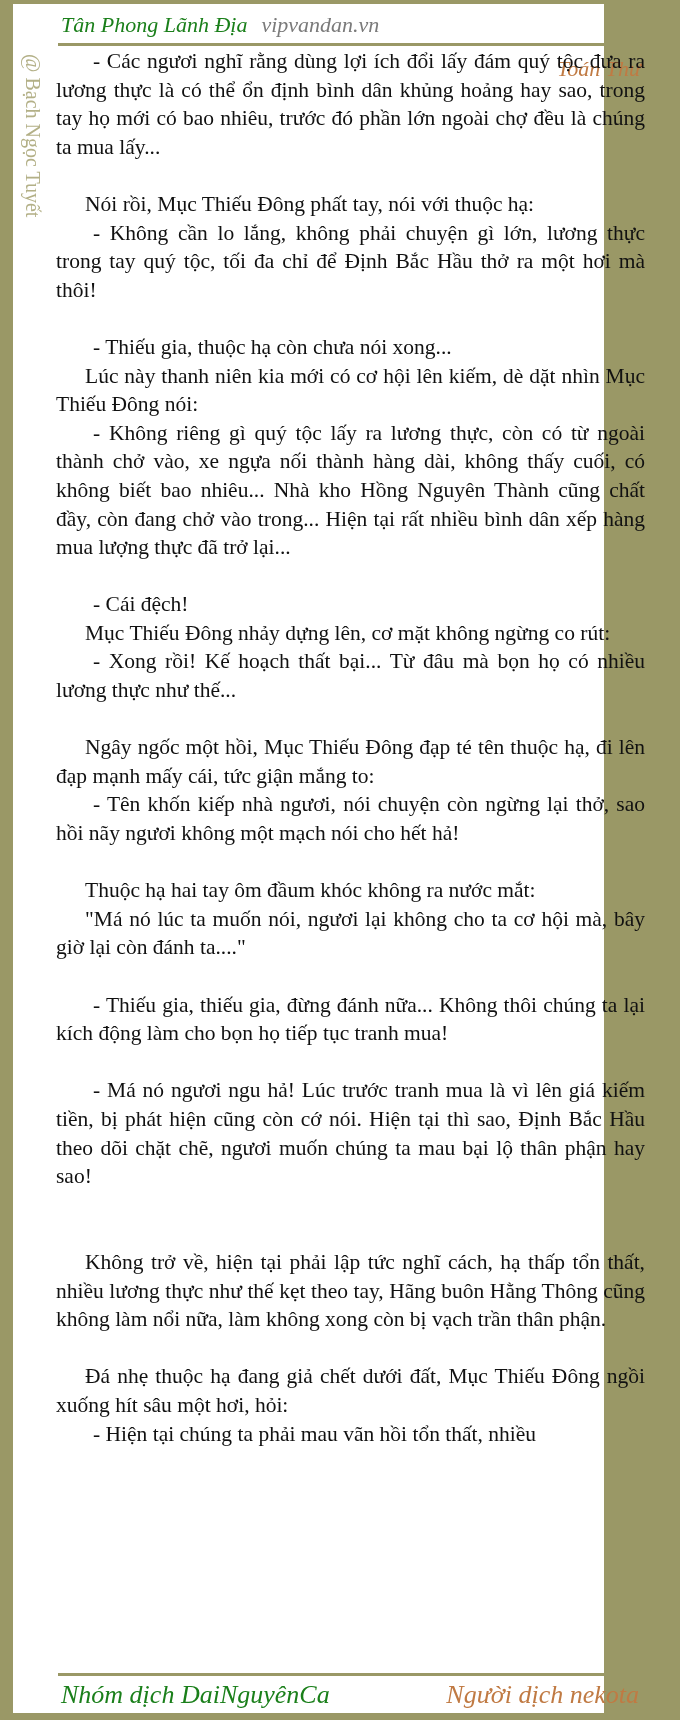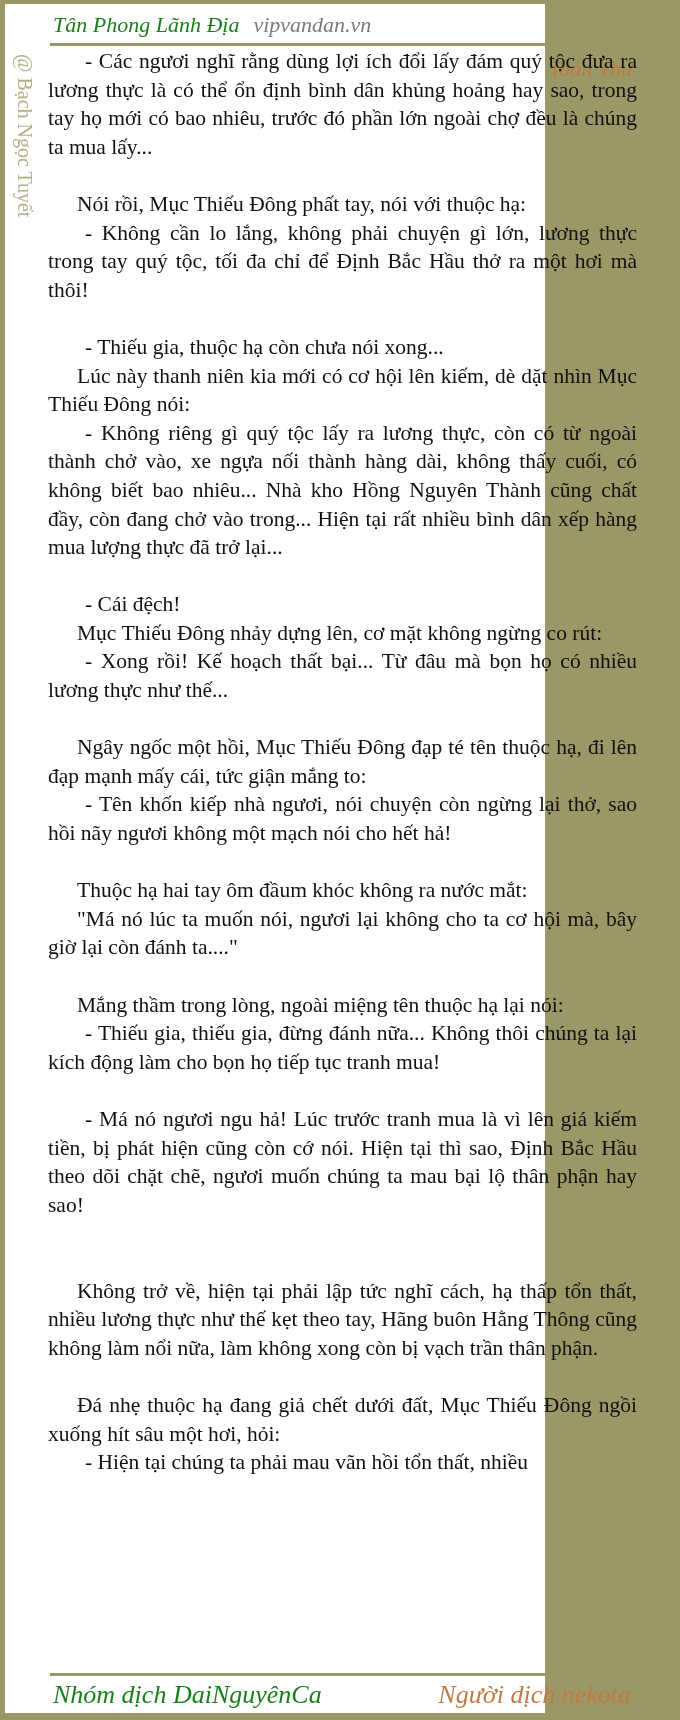--- a/index.html
+++ b/index.html
@@ -2,22 +2,22 @@
 <html><head>
 <meta charset="utf-8">
 <style>
   html, body { margin: 0; padding: 0; }
   body {
     width: 680px; height: 1720px; overflow: hidden;
     background: #9a9866;
     font-family: "Liberation Serif", "DejaVu Serif", serif;
   }
   .page {
-    position: absolute; left: 5px; top: 4px;
-    width: 540px; height: 1709px;
+    position: absolute; left: 13px; top: 4px;
+    width: 591px; height: 1709px;
     background: #ffffff;
     text-decoration: underline;
   }
   .header {
     position: absolute; left: 48px; top: 6px; width: 584px; height: 30px;
     font-style: italic; font-size: 22px; line-height: 30px;
   }
   .header .title { color: #1a7f1a; }
   .header .site { color: #7a7a7a; margin-left: 14px; }
   .header .author { position: absolute; right: 4px; top: 0; color: #c07a43; margin-top: 44px; }
@@ -78,21 +78,20 @@
       <p class="dlg">- Cái đệch!</p>
       <p class="narr">Mục Thiếu Đông nhảy dựng lên, cơ mặt không ngừng co rút:</p>
       <p class="dlg">- Xong rồi! Kế hoạch thất bại... Từ đâu mà bọn họ có nhiều lương thực như thế...</p>
       <p class="blank"></p>
       <p class="narr">Ngây ngốc một hồi, Mục Thiếu Đông đạp té tên thuộc hạ, đi lên đạp mạnh mấy cái, tức giận mắng to:</p>
       <p class="dlg">- Tên khốn kiếp nhà ngươi, nói chuyện còn ngừng lại thở, sao hồi nãy ngươi không một mạch nói cho hết hả!</p>
       <p class="blank"></p>
       <p class="narr">Thuộc hạ hai tay ôm đầum khóc không ra nước mắt:</p>
       <p class="narr">"Má nó lúc ta muốn nói, ngươi lại không cho ta cơ hội mà, bây giờ lại còn đánh ta...."</p>
       <p class="blank"></p>
-      <p class="narr">Mắng thầm trong lòng, ngoài miệng tên thuộc hạ lại nói:</p>
       <p class="dlg">- Thiếu gia, thiếu gia, đừng đánh nữa... Không thôi chúng ta lại kích động làm cho bọn họ tiếp tục tranh mua!</p>
       <p class="blank"></p>
       <p class="dlg">- Má nó ngươi ngu hả! Lúc trước tranh mua là vì lên giá kiếm tiền, bị phát hiện cũng còn cớ nói. Hiện tại thì sao, Định Bắc Hầu theo dõi chặt chẽ, ngươi muốn chúng ta mau bại lộ thân phận hay sao!</p>
       <p class="blank"></p>
       <p class="blank"></p>
       <p class="narr">Không trở về, hiện tại phải lập tức nghĩ cách, hạ thấp tổn thất, nhiều lương thực như thế kẹt theo tay, Hãng buôn Hằng Thông cũng không làm nổi nữa, làm không xong còn bị vạch trần thân phận.</p>
       <p class="blank"></p>
       <p class="narr">Đá nhẹ thuộc hạ đang giả chết dưới đất, Mục Thiếu Đông ngồi xuống hít sâu một hơi, hỏi:</p>
       <p class="dlg">- Hiện tại chúng ta phải mau vãn hồi tổn thất, nhiều</p>
     </div>

